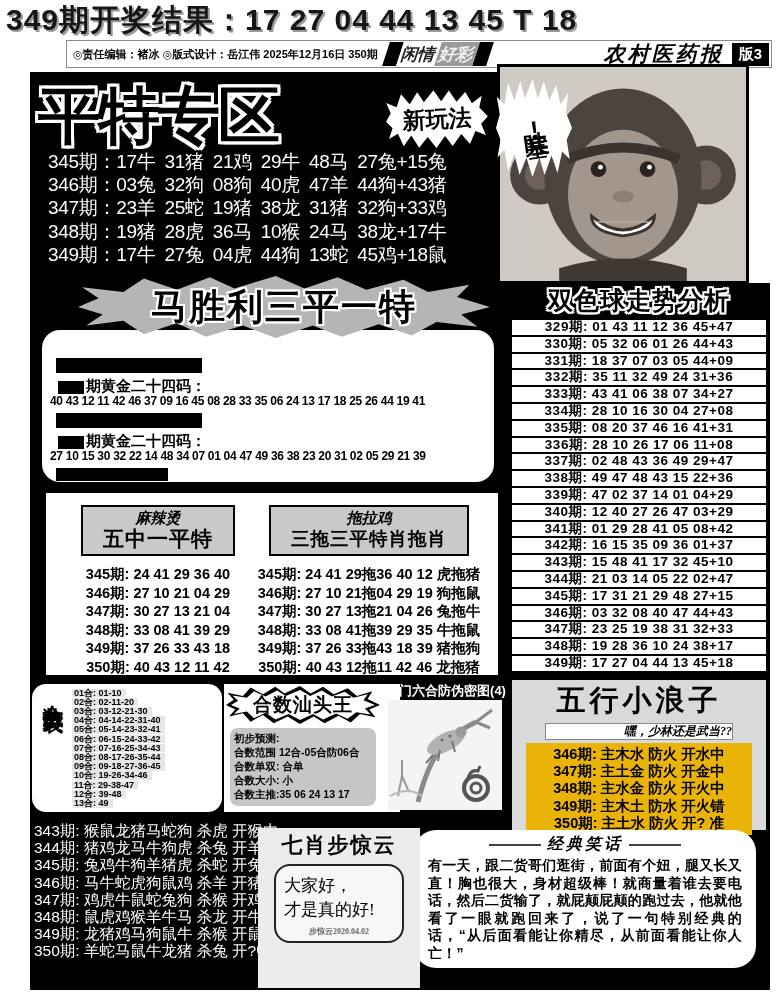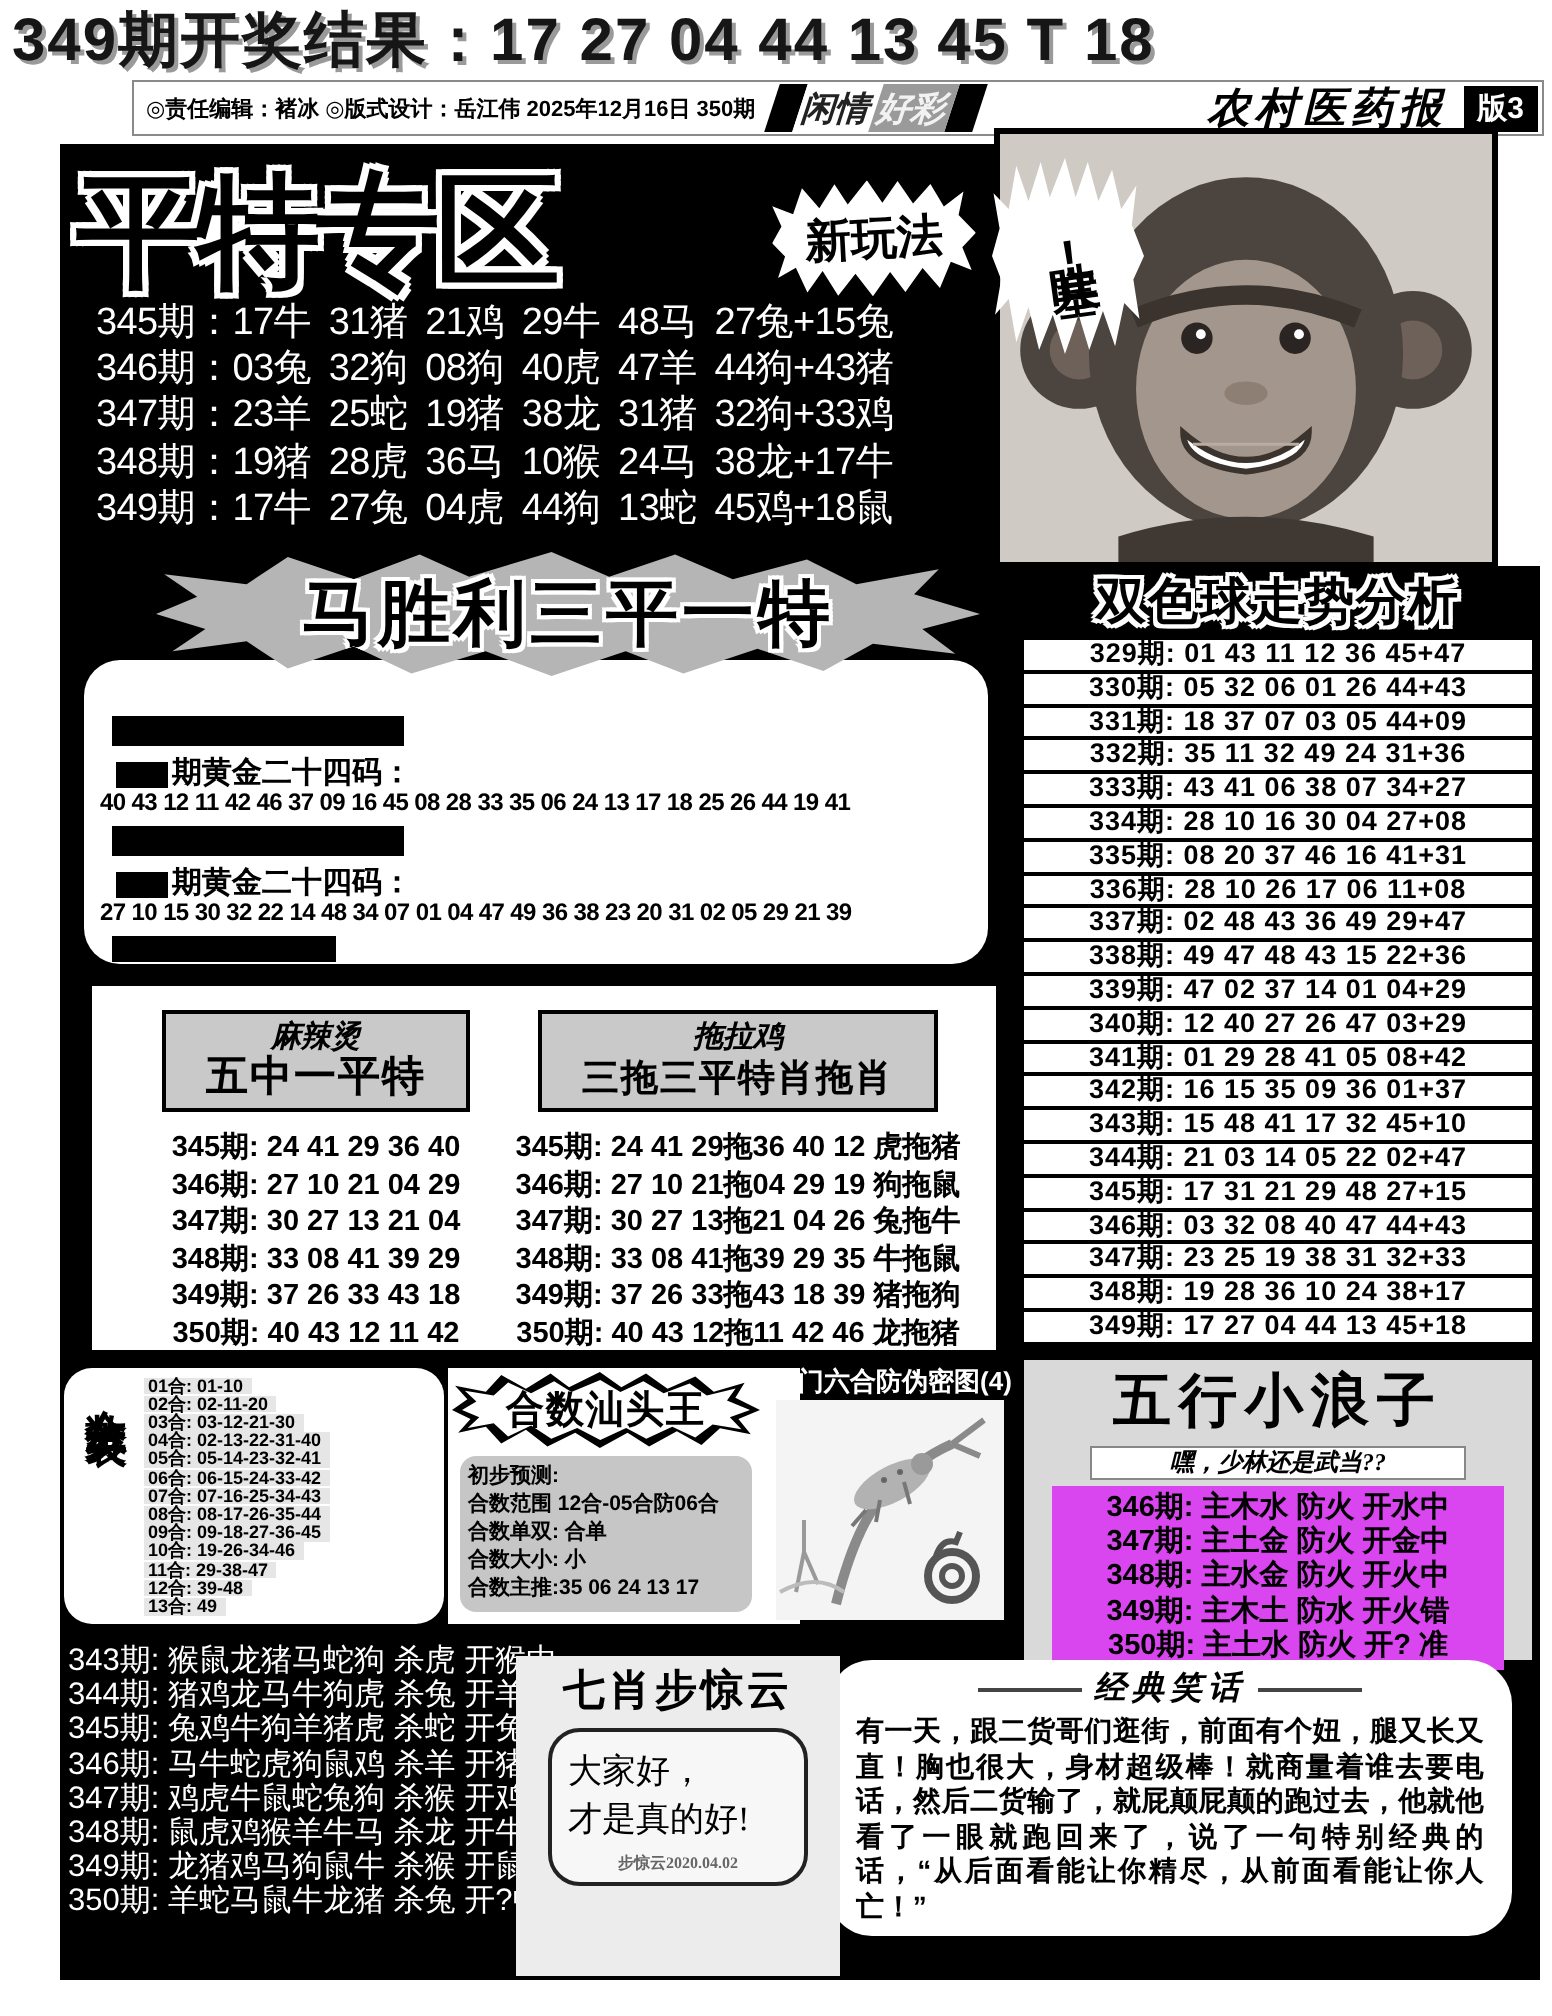--- a/index.html
+++ b/index.html
@@ -83,23 +83,23 @@
   .st-title{position:absolute;left:0;top:8px;width:158px;text-align:center;font-size:19px;font-weight:900;letter-spacing:1px;}
   .st-gray{position:absolute;left:6px;top:44px;width:146px;height:78px;background:#c6c6c6;border-radius:8px;
            padding:3px 4px;box-sizing:border-box;}
   .st-line{font-size:10.5px;font-weight:bold;line-height:14px;white-space:nowrap;}
   
   .aomen-title{left:386px;top:682px;width:120px;color:#fff;font-size:13px;font-weight:bold;text-align:center;white-space:nowrap;}
   .aomen-img{left:388px;top:700px;width:114px;height:110px;background:#fff;}
   
   .wuxing-box{left:508px;top:676px;width:262px;height:158px;background:#d9d9d9;border:4px solid #000;box-sizing:border-box;}
   .wx-title{text-align:center;font-size:29px;font-weight:900;letter-spacing:4px;margin-top:1px;}
-  .wx-sub{width:186px;margin:2px auto 3px;background:#fff;border:1px solid #888;text-align:center;
+  .wx-sub{width:186px;margin:2px auto 3px;background:#fff;border:1px solid #888;text-align:right;
           font-family:"Liberation Serif","DejaVu Serif",serif;font-style:italic;font-weight:bold;font-size:12px;line-height:15px;}
-  .wx-rows{width:226px;margin:0 auto;background:#d946ef;padding:3px 0;text-align:center;font-size:14.5px;
+  .wx-rows{width:226px;margin:0 auto;background:#eab308;padding:3px 0;text-align:center;font-size:14.5px;
            font-weight:bold;line-height:17.2px;white-space:nowrap;}
   
   .animal-rows{left:34px;top:822px;width:470px;color:#fff;font-size:15.5px;line-height:17.2px;white-space:nowrap;}
   
   .qixiao-box{left:258px;top:828px;width:162px;height:160px;background:#ececec;z-index:2;}
   .qx-title{text-align:center;font-size:21px;font-weight:900;letter-spacing:2px;margin-top:3px;}
   .qx-bubble{width:130px;margin:5px auto 0;background:#f7f7f7;border:2px solid #222;border-radius:16px;
              padding:8px 8px 4px;box-sizing:border-box;font-family:Liberation Serif, serif;}
   .qx-line{font-size:17px;line-height:24px;white-space:nowrap;}
   .qx-sign{text-align:center;font-size:8px;color:#666;margin-top:4px;font-weight:bold;}
@@ -237,21 +237,21 @@
         <div>350期: 40 43 12拖11 42 46 龙拖猪</div>
       </div>
   </div>
 
   <div class="abs hesu-box">
     <div class="hesu-title">合数分类表</div>
     <div class="hesu-rows">
         <div class="hesu-row">01合: 01-10</div>
         <div class="hesu-row">02合: 02-11-20</div>
         <div class="hesu-row">03合: 03-12-21-30</div>
-        <div class="hesu-row">04合: 02-13-22-31-40</div>
+        <div class="hesu-row">04合: 04-14-22-31-40</div>
         <div class="hesu-row">05合: 05-14-23-32-41</div>
         <div class="hesu-row">06合: 06-15-24-33-42</div>
         <div class="hesu-row">07合: 07-16-25-34-43</div>
         <div class="hesu-row">08合: 08-17-26-35-44</div>
         <div class="hesu-row">09合: 09-18-27-36-45</div>
         <div class="hesu-row">10合: 19-26-34-46</div>
         <div class="hesu-row">11合: 29-38-47</div>
         <div class="hesu-row">12合: 39-48</div>
         <div class="hesu-row">13合: 49</div>
       </div>

